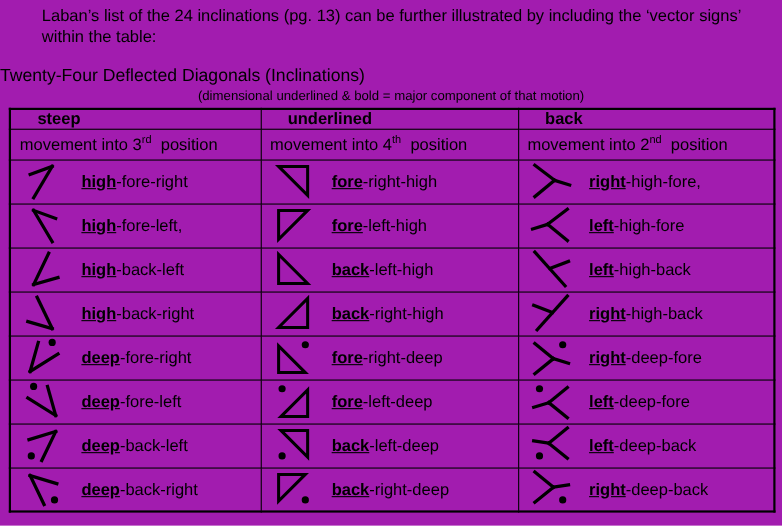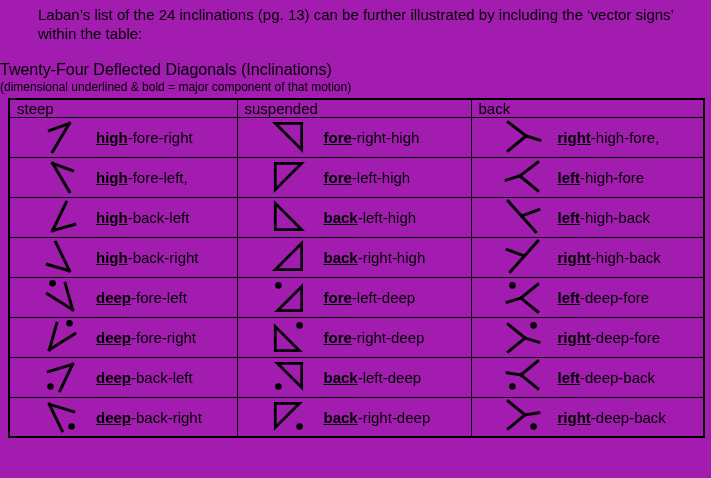--- a/index.html
+++ b/index.html
@@ -4,30 +4,30 @@
 <style>
   html,body{margin:0;padding:0;background:#fff;}
   .page{
     width:711px;height:478px;background:#a21caf;color:#000;
     font-family:"Liberation Sans",sans-serif;overflow:hidden;position:relative;
   }
   .intro{
     margin:6px 0 0 38px;width:648px;font-size:15px;line-height:1.26;
   }
   .title{text-align:left;font-size:16px;margin-top:17px;}
-  .subtitle{font-size:12px;margin-top:1px;}
+  .subtitle{text-align:center;font-size:12px;margin-top:1px;}
   table.incl{
     border-collapse:collapse;table-layout:fixed;width:695px;margin:4px 0 0 8px;
     border:2px solid #000;
   }
   table.incl th,table.incl td{border:1.5px solid #000;box-sizing:border-box;vertical-align:middle;}
-  .hdr-row th{font-size:15px;font-weight:normal;text-align:left;padding:0 7px;height:18px;}
+  .hdr-row th{font-size:15px;font-weight:bold;text-align:left;padding:0 24px;height:18px;}
   .sub-row td{font-size:15px;padding:0 8px;height:28px;white-space:pre;}
   .sub-row sup{font-size:10px;}
-  tbody td{height:40px;padding:0 24px;}
+  tbody td{height:40px;padding:0 2px;}
   .cell{display:flex;align-items:center;}
   .sym{width:38px;height:38px;flex:0 0 38px;margin-left:8px;}
   .sym svg{display:block;}
   .lbl{font-size:15px;margin-left:16px;white-space:nowrap;}
   .bu{font-weight:bold;text-decoration:underline;}
 </style>
 </head>
 <body>
 
 <div class="page">
@@ -37,22 +37,27 @@
 
   <table class="incl">
     <colgroup>
       <col style="width:228px">
         <col style="width:234px">
         <col style="width:233px">
     </colgroup>
     <thead>
       <tr class="hdr-row">
         <th>steep</th>
-        <th>suspended</th>
+        <th>underlined</th>
         <th>back</th>
+      </tr>
+      <tr class="sub-row">
+        <td><span>movement into 3</span><sup>rd</sup><span>  position</span></td>
+        <td><span>movement into 4</span><sup>th</sup><span>  position</span></td>
+        <td><span>movement into 2</span><sup>nd</sup><span>  position</span></td>
       </tr>
     </thead>
     <tbody id="tbody">
         <tr>
           <td>
             <div class="cell">
               <span class="sym">
                 <svg viewBox="0 0 36 36" width="38" height="38" aria-hidden="true">
                   <line x1="10" y1="32" x2="26" y2="5" stroke="#000" stroke-width="2.8" stroke-linecap="square"></line>
                   <line x1="26" y1="5" x2="7" y2="12" stroke="#000" stroke-width="2.8" stroke-linecap="square"></line>
@@ -177,20 +182,58 @@
           </td>
           <td>
             <div class="cell">
               <span class="sym">
                 <svg viewBox="0 0 36 36" width="38" height="38" aria-hidden="true">
                   <line x1="6" y1="32" x2="32" y2="3" stroke="#000" stroke-width="2.8" stroke-linecap="square"></line>
                   <line x1="3" y1="11" x2="19" y2="17" stroke="#000" stroke-width="2.8" stroke-linecap="square"></line>
                 </svg>
               </span>
               <span class="lbl"><b class="bu">right</b><span>-high-back</span></span>
+            </div>
+          </td>
+        </tr>
+        <tr>
+          <td>
+            <div class="cell">
+              <span class="sym">
+                <svg viewBox="0 0 36 36" width="38" height="38" aria-hidden="true">
+                  <line x1="7" y1="30" x2="14" y2="5" stroke="#000" stroke-width="2.8" stroke-linecap="square"></line>
+                  <line x1="7" y1="30" x2="31" y2="15" stroke="#000" stroke-width="2.8" stroke-linecap="square"></line>
+                  <circle cx="26" cy="5" r="3.1" fill="#000"></circle>
+                </svg>
+              </span>
+              <span class="lbl"><b class="bu">deep</b><span>-fore-right</span></span>
+            </div>
+          </td>
+          <td>
+            <div class="cell">
+              <span class="sym">
+                <svg viewBox="0 0 36 36" width="38" height="38" aria-hidden="true">
+                  <polygon points="5 8 5 31 28 31" fill="none" stroke="#000" stroke-width="2.6" stroke-linejoin="miter"></polygon>
+                  <circle cx="28" cy="7" r="3.1" fill="#000"></circle>
+                </svg>
+              </span>
+              <span class="lbl"><b class="bu">fore</b><span>-right-deep</span></span>
+            </div>
+          </td>
+          <td>
+            <div class="cell">
+              <span class="sym">
+                <svg viewBox="0 0 36 36" width="38" height="38" aria-hidden="true">
+                  <line x1="4" y1="6" x2="20" y2="19" stroke="#000" stroke-width="2.8" stroke-linecap="square"></line>
+                  <line x1="4" y1="32" x2="20" y2="19" stroke="#000" stroke-width="2.8" stroke-linecap="square"></line>
+                  <line x1="20" y1="19" x2="33" y2="23" stroke="#000" stroke-width="2.8" stroke-linecap="square"></line>
+                  <circle cx="28" cy="7" r="3.1" fill="#000"></circle>
+                </svg>
+              </span>
+              <span class="lbl"><b class="bu">right</b><span>-deep-fore</span></span>
             </div>
           </td>
         </tr>
         <tr>
           <td>
             <div class="cell">
               <span class="sym">
                 <svg viewBox="0 0 36 36" width="38" height="38" aria-hidden="true">
                   <line x1="29" y1="30" x2="22" y2="5" stroke="#000" stroke-width="2.8" stroke-linecap="square"></line>
                   <line x1="29" y1="30" x2="5" y2="15" stroke="#000" stroke-width="2.8" stroke-linecap="square"></line>
@@ -215,58 +258,20 @@
             <div class="cell">
               <span class="sym">
                 <svg viewBox="0 0 36 36" width="38" height="38" aria-hidden="true">
                   <line x1="32" y1="6" x2="16" y2="19" stroke="#000" stroke-width="2.8" stroke-linecap="square"></line>
                   <line x1="32" y1="32" x2="16" y2="19" stroke="#000" stroke-width="2.8" stroke-linecap="square"></line>
                   <line x1="16" y1="19" x2="3" y2="23" stroke="#000" stroke-width="2.8" stroke-linecap="square"></line>
                   <circle cx="8" cy="7" r="3.1" fill="#000"></circle>
                 </svg>
               </span>
               <span class="lbl"><b class="bu">left</b><span>-deep-fore</span></span>
-            </div>
-          </td>
-        </tr>
-        <tr>
-          <td>
-            <div class="cell">
-              <span class="sym">
-                <svg viewBox="0 0 36 36" width="38" height="38" aria-hidden="true">
-                  <line x1="7" y1="30" x2="14" y2="5" stroke="#000" stroke-width="2.8" stroke-linecap="square"></line>
-                  <line x1="7" y1="30" x2="31" y2="15" stroke="#000" stroke-width="2.8" stroke-linecap="square"></line>
-                  <circle cx="26" cy="5" r="3.1" fill="#000"></circle>
-                </svg>
-              </span>
-              <span class="lbl"><b class="bu">deep</b><span>-fore-right</span></span>
-            </div>
-          </td>
-          <td>
-            <div class="cell">
-              <span class="sym">
-                <svg viewBox="0 0 36 36" width="38" height="38" aria-hidden="true">
-                  <polygon points="5 8 5 31 28 31" fill="none" stroke="#000" stroke-width="2.6" stroke-linejoin="miter"></polygon>
-                  <circle cx="28" cy="7" r="3.1" fill="#000"></circle>
-                </svg>
-              </span>
-              <span class="lbl"><b class="bu">fore</b><span>-right-deep</span></span>
-            </div>
-          </td>
-          <td>
-            <div class="cell">
-              <span class="sym">
-                <svg viewBox="0 0 36 36" width="38" height="38" aria-hidden="true">
-                  <line x1="4" y1="6" x2="20" y2="19" stroke="#000" stroke-width="2.8" stroke-linecap="square"></line>
-                  <line x1="4" y1="32" x2="20" y2="19" stroke="#000" stroke-width="2.8" stroke-linecap="square"></line>
-                  <line x1="20" y1="19" x2="33" y2="23" stroke="#000" stroke-width="2.8" stroke-linecap="square"></line>
-                  <circle cx="28" cy="7" r="3.1" fill="#000"></circle>
-                </svg>
-              </span>
-              <span class="lbl"><b class="bu">right</b><span>-deep-fore</span></span>
             </div>
           </td>
         </tr>
         <tr>
           <td>
             <div class="cell">
               <span class="sym">
                 <svg viewBox="0 0 36 36" width="38" height="38" aria-hidden="true">
                   <line x1="29" y1="6" x2="6" y2="13" stroke="#000" stroke-width="2.8" stroke-linecap="square"></line>
                   <line x1="29" y1="6" x2="17" y2="31" stroke="#000" stroke-width="2.8" stroke-linecap="square"></line>

